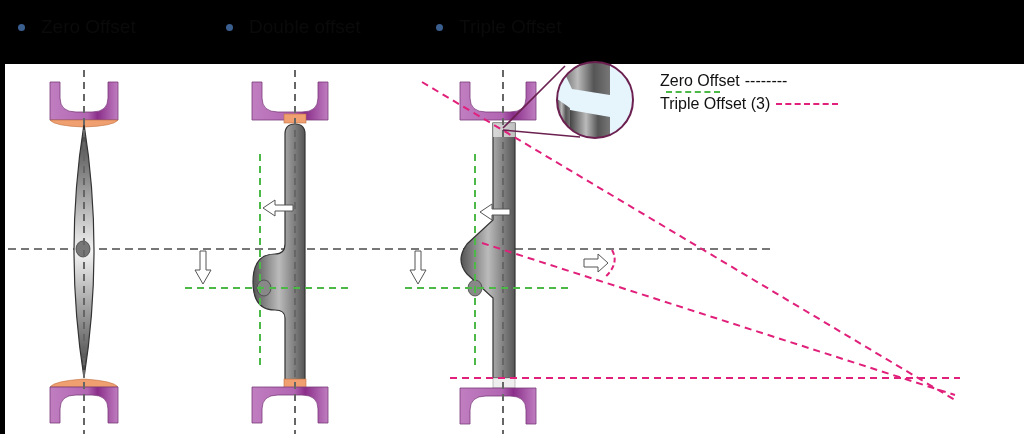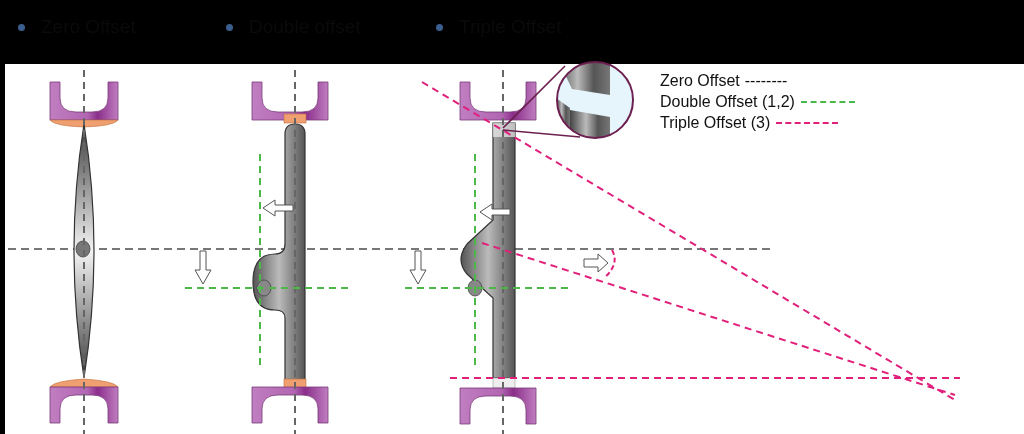--- a/index.html
+++ b/index.html
@@ -144,20 +144,19 @@
     </g>
   </g>
 </svg>
 
 <div class="legend">
   <div class="legend-row">
     <span>Zero Offset</span>
     <span style="margin-left:5px">--------</span>
   </div>
   <div class="legend-row">
-    <span>Double Offset (1,2)</span>
     <span class="legend-line" style="width:54px;border-top-color:#4cb848"></span>
   </div>
   <div class="legend-row">
     <span>Triple Offset (3)</span>
     <span class="legend-line" style="width:62px;border-top-color:#e0207a"></span>
   </div>
 </div>
 
 </body></html>

